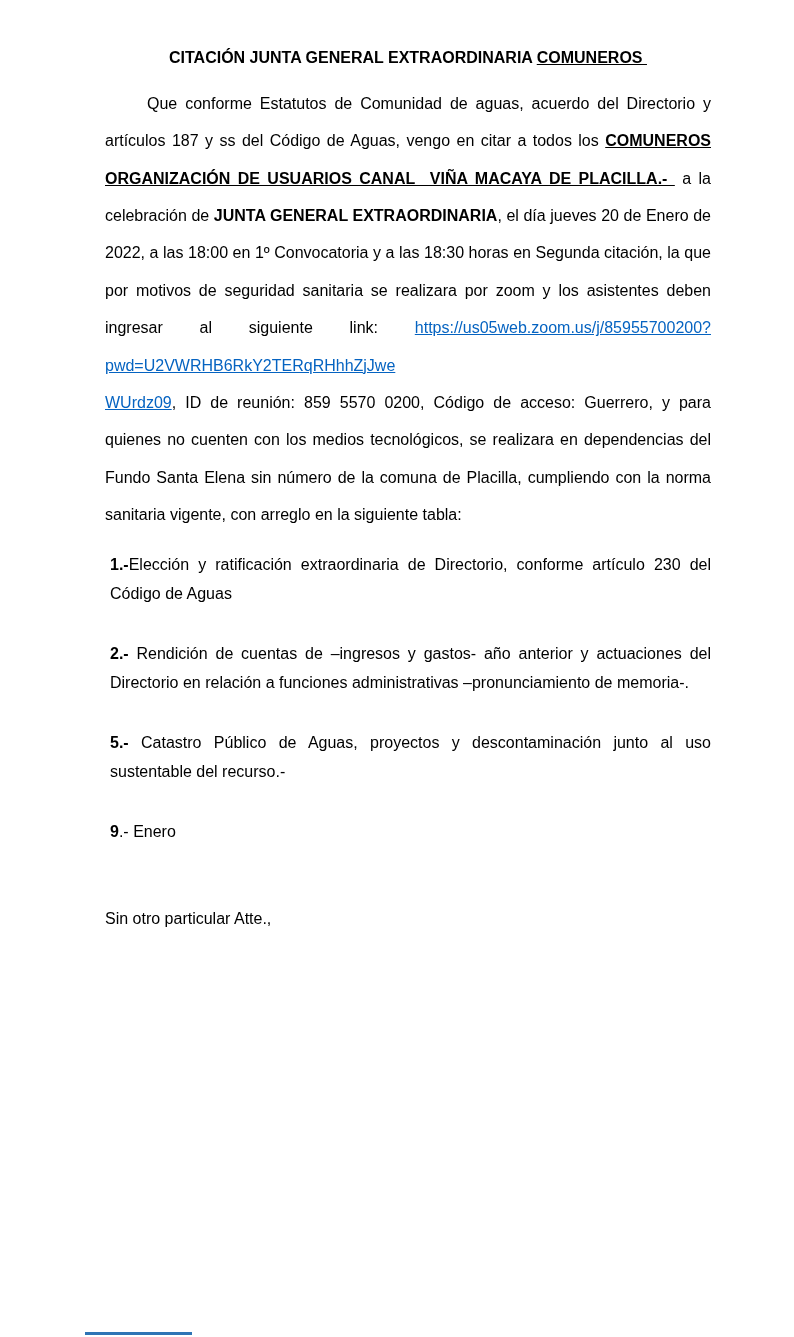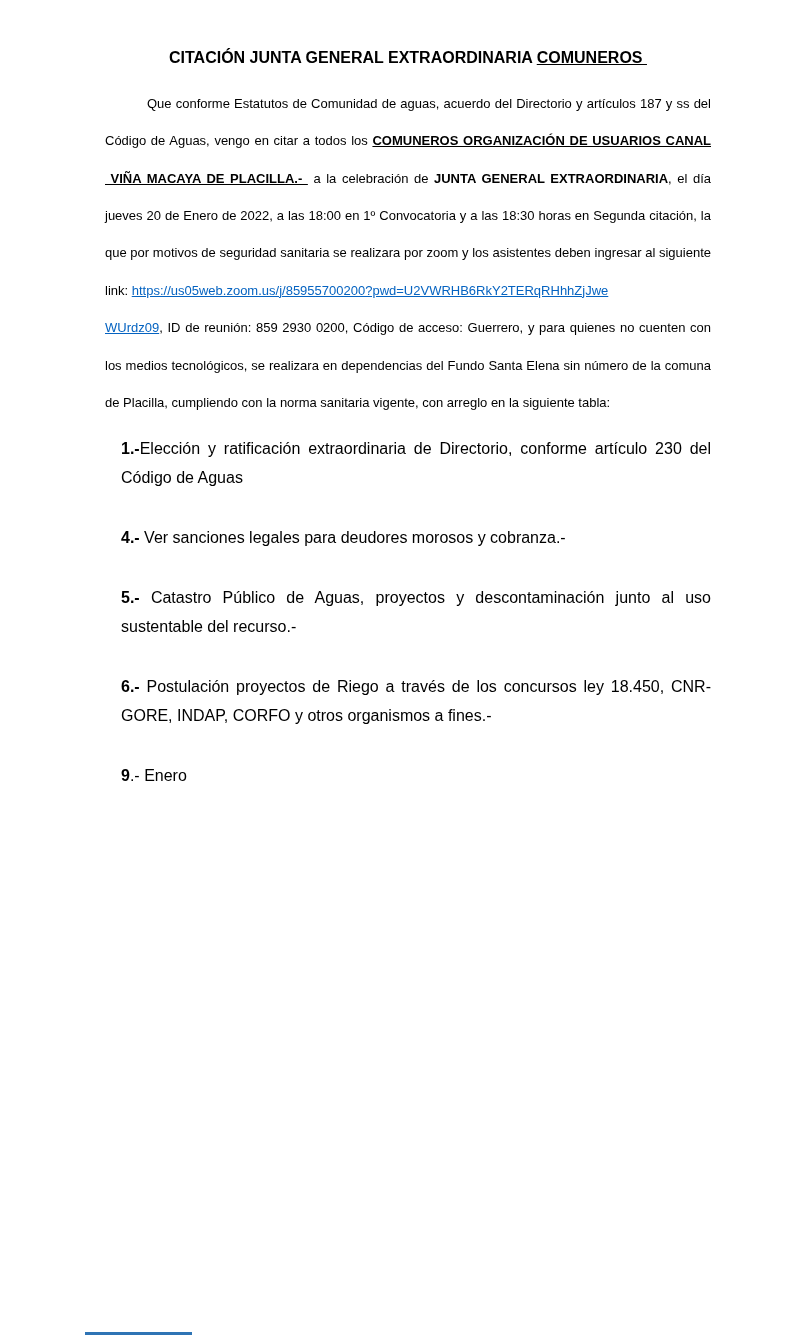--- a/index.html
+++ b/index.html
@@ -17,39 +17,39 @@
   }
   .title {
     font-size: 16px;
     font-weight: bold;
     text-align: center;
     line-height: 24px;
   }
   .u { text-decoration: underline; }
   .p1 {
     margin-top: 15px;
-    font-size: 13px;
+    font-size: 16px;
     line-height: 37.4px;
     text-align: justify;
     text-indent: 42px;
   }
   .r-normal { font-weight: normal; }
   .r-bold { font-weight: bold; }
   .r-bold-underline { font-weight: bold; text-decoration: underline; }
   .r-link {
     color: #0563C1;
     text-decoration: underline;
     white-space: pre-wrap; 
   }
   .agenda { margin-top: 10px; }
   .item {
     font-size: 16px;
     line-height: 29px;
     text-align: justify;
-    margin: 0 0 31px 16px;
+    margin: 0 0 31px 5px;
   }
   .closing {
     margin: 58px 0 0 0;
     font-size: 16px;
     line-height: 29px;
   }
   .clipped-link-line {
     position: absolute;
     left: 85px;
     bottom: 2px;
@@ -62,27 +62,27 @@
 <body>
 
 <div class="page">
   <div class="doc">
 
     <h1 class="title">
       <div class="title-line"><span>CITACIÓN JUNTA GENERAL EXTRAORDINARIA </span><span class="u">COMUNEROS&nbsp;</span></div>
     </h1>
 
     <p class="p1"><span class="r-normal">Que conforme Estatutos de Comunidad de aguas, acuerdo del Directorio y artículos 187 y ss del Código de Aguas, vengo en citar a todos los </span><span class="r-bold-underline">COMUNEROS ORGANIZACIÓN DE USUARIOS CANAL &nbsp;VIÑA MACAYA DE PLACILLA.-&nbsp;</span><span class="r-normal"> a la celebración de </span><span class="r-bold">JUNTA GENERAL EXTRAORDINARIA</span><span class="r-normal">, el día jueves 20 de Enero de 2022, a las 18:00 en 1º Convocatoria y a las 18:30 horas en Segunda citación, la que por motivos de seguridad sanitaria se realizara por zoom y los asistentes deben ingresar al siguiente link: </span><a href="#" class="r-link">https://us05web.zoom.us/j/85955700200?pwd=U2VWRHB6RkY2TERqRHhhZjJwe
-WUrdz09</a><span class="r-normal">, ID de reunión: 859 2930 0200, Código de acceso: Guerrero, y para quienes no cuenten con los medios tecnológicos, se realizara en dependencias del Fundo Santa Elena sin número de la comuna de Placilla, cumpliendo con la norma sanitaria vigente, con arreglo en la siguiente tabla:</span></p>
+WUrdz09</a><span class="r-normal">, ID de reunión: 859 5570 0200, Código de acceso: Guerrero, y para quienes no cuenten con los medios tecnológicos, se realizara en dependencias del Fundo Santa Elena sin número de la comuna de Placilla, cumpliendo con la norma sanitaria vigente, con arreglo en la siguiente tabla:</span></p>
 
     <div class="agenda">
         <p class="item"><b>1.-</b><span>Elección y ratificación extraordinaria de Directorio, conforme artículo 230 del Código de Aguas</span></p>
-        <p class="item"><b>4.-</b><span> Ver sanciones legales para deudores morosos y cobranza.-</span></p>
+        <p class="item"><b>2.-</b><span> Rendición de cuentas de –ingresos y gastos- año anterior y actuaciones del Directorio en relación a funciones administrativas –pronunciamiento de memoria-.</span></p>
         <p class="item"><b>5.-</b><span> Catastro Público de Aguas, proyectos y descontaminación junto al uso sustentable del recurso.-</span></p>
-        <p class="item"><b>6.-</b><span> Postulación proyectos de Riego a través de los concursos ley 18.450, CNR-GORE, INDAP, CORFO y otros organismos a fines.-</span></p>
         <p class="item"><b>9</b><span>.- Enero</span></p>
       </div>
 
+    <p class="closing">Sin otro particular Atte.,</p>
 
   </div>
 
   <div class="clipped-link-line"></div>
 </div>
 
 </body></html>

